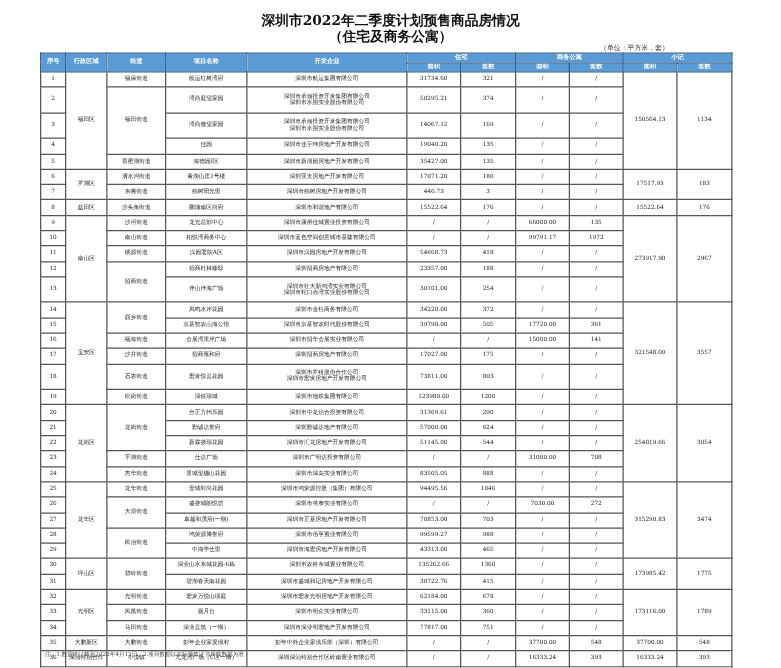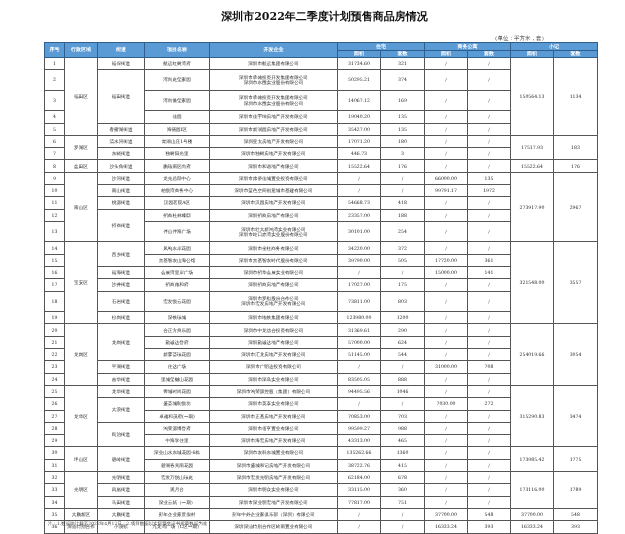--- a/index.html
+++ b/index.html
@@ -1,35 +1,36 @@
 <!DOCTYPE html>
 <html><head>
 <meta charset="utf-8">
 <style>
   html, body { margin:0; padding:0; }
   body { width:625px; height:534px; background:#ffffff; font-family:"DejaVu Serif","Liberation Serif",serif; position:relative; overflow:hidden; }
-  .page { position:absolute; left:12px; top:0; width:577px; height:534px; background:#fff; }
+  .page { position:absolute; left:0; top:0; width:577px; height:534px; background:#fff; }
   .title { position:absolute; left:0; width:625px; text-align:center; font-weight:bold; color:#111; font-size:11px; line-height:13px; }
   .t1 { top:10px; }
   .t2 { top:23px; }
   .unit { position:absolute; right:42px; top:35px; font-size:5.5px; color:#333; }
   table { position:absolute; left:32px; top:42px; border-collapse:collapse; table-layout:fixed; width:553px; }
   td, th { border:0.6px solid #555; font-size:4.6px; line-height:5.2px; text-align:center; vertical-align:middle; padding:0; color:#222; overflow:hidden; white-space:nowrap; }
   th { background:#5b9bd5; color:#fff; font-weight:bold; font-size:5px; height:6.5px; border-color:#2e5f8f; }
   td { height:11.3px; }
   td.tall { height:19.5px; }
   tr.total td { background:#5b9bd5; color:#fff; font-weight:bold; font-size:5px; height:9px; border-color:#2e5f8f; }
   td.ml { white-space:normal; line-height:5.2px; }
   .note { position:absolute; left:36px; top:521px; font-size:4.5px; color:#444; }
 </style>
 </head>
 <body>
 
 <div class="page">
   <div class="title t1">深圳市2022年二季度计划预售商品房情况</div>
+  <div class="title t2">（住宅及商务公寓）</div>
   <div class="unit">（单位：平方米，套）</div>
 
   <table>
     <colgroup>
       <col style="width:20px">
         <col style="width:33px">
         <col style="width:47px">
         <col style="width:65px">
         <col style="width:128px">
       <col style="width:43px">

